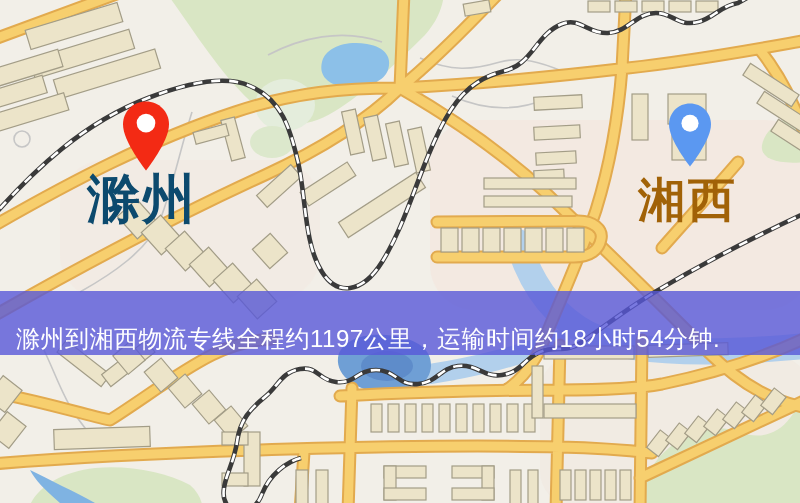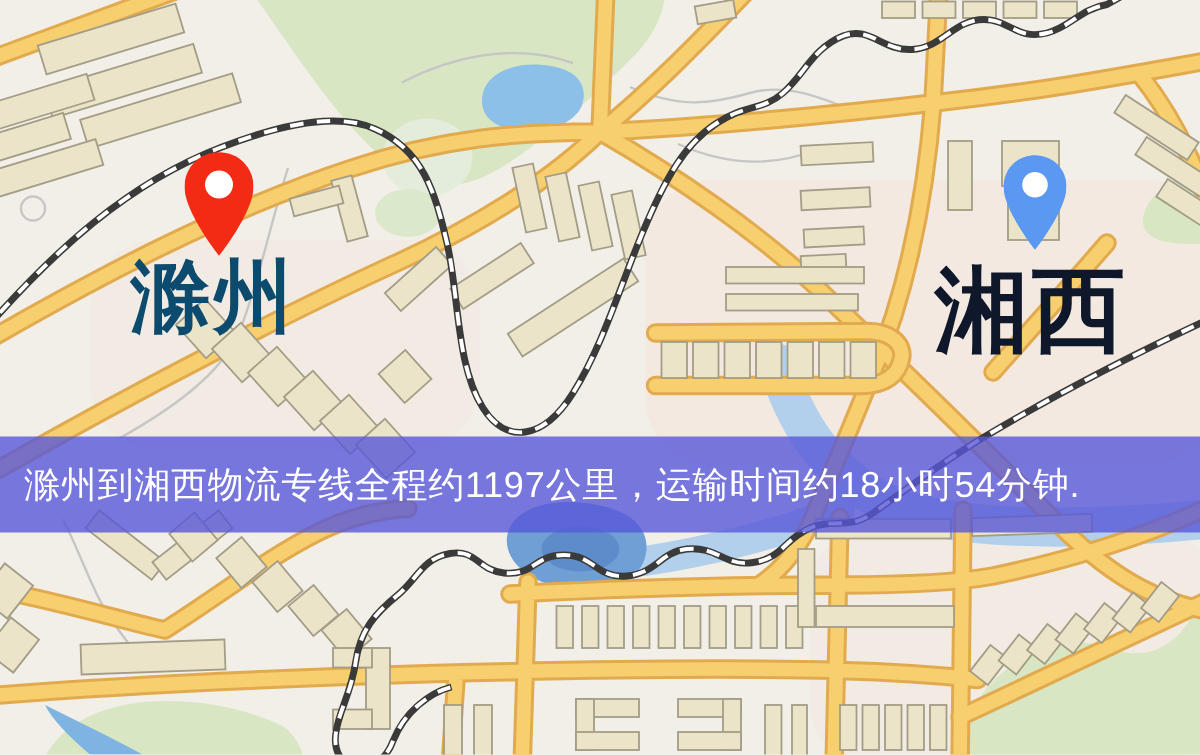--- a/index.html
+++ b/index.html
@@ -13,23 +13,23 @@
   .railbase{stroke:#3a3a3a;stroke-width:4.6;fill:none;stroke-linejoin:round}
   .raildash{stroke:#ffffff;stroke-width:2.6;fill:none;stroke-dasharray:9 9}
   
   .bld{fill:#ece4c9;stroke:#a39d87;stroke-width:1.2}
   .gray{stroke:#c6c6c6;stroke-width:1.6;fill:none}
   .pin{position:absolute}
   .pin svg{display:block;width:100%;height:100%}
   .place-label{position:absolute;transform:translateX(-50%);white-space:nowrap;
                font-family:"Liberation Serif",serif;font-weight:bold;line-height:1.05}
   .origin-label{left:142px;top:172px;font-size:53px;color:#0c4a6e;letter-spacing:2px}
-  .dest-label{left:688px;top:176px;font-size:62px;color:#0f172a;letter-spacing:3px}
+  .dest-label{left:688px;top:176px;font-size:47px;color:#a16207;letter-spacing:3px}
   .banner{position:absolute;left:0;top:291px;width:800px;height:64px;
-          background:rgba(88,88,216,0.80);display:flex;align-items:center;
+          background:rgba(88,88,216,0.80);display:flex;align-items:flex-end;
           box-sizing:border-box;padding-left:16px;color:#ffffff;font-size:24px;
           letter-spacing:0.5px}
 </style>
 </head>
 <body>
 
 <div class="stage">
 
   <svg class="map" width="800" height="503" viewBox="0 0 800 503">
     <defs>

